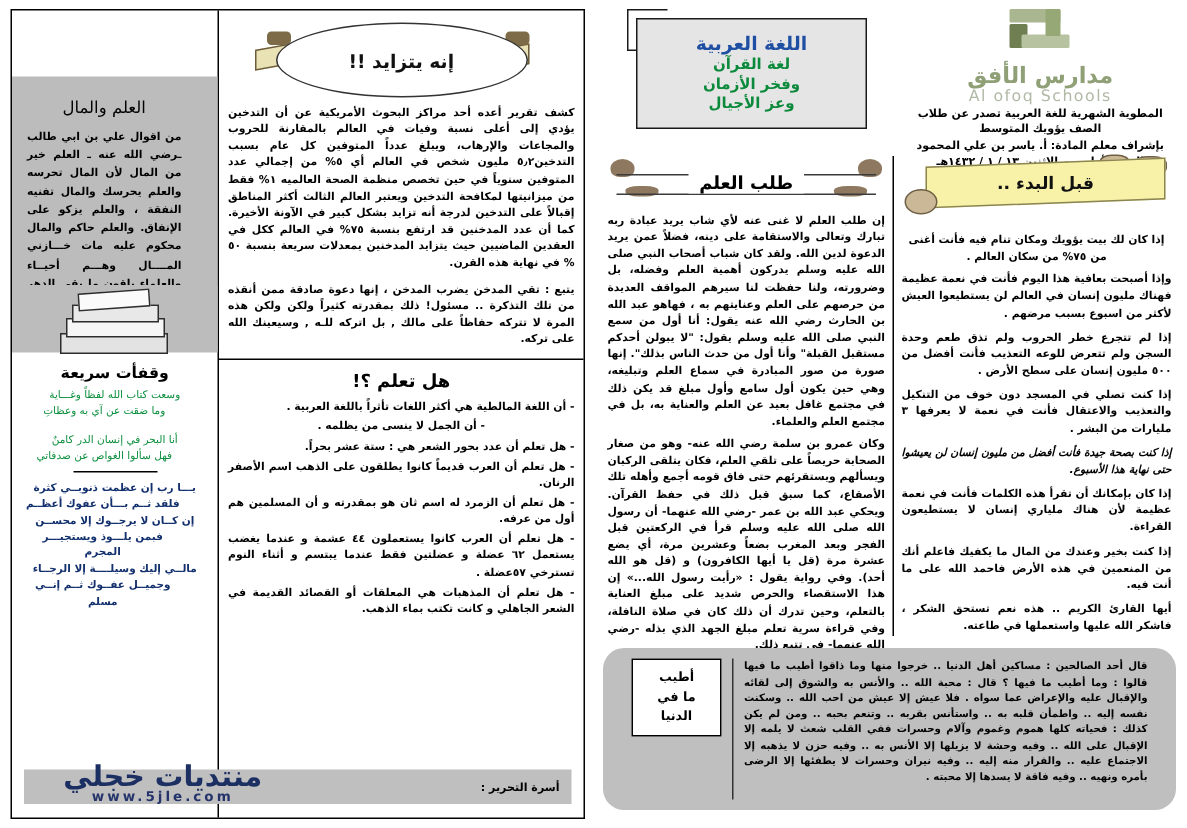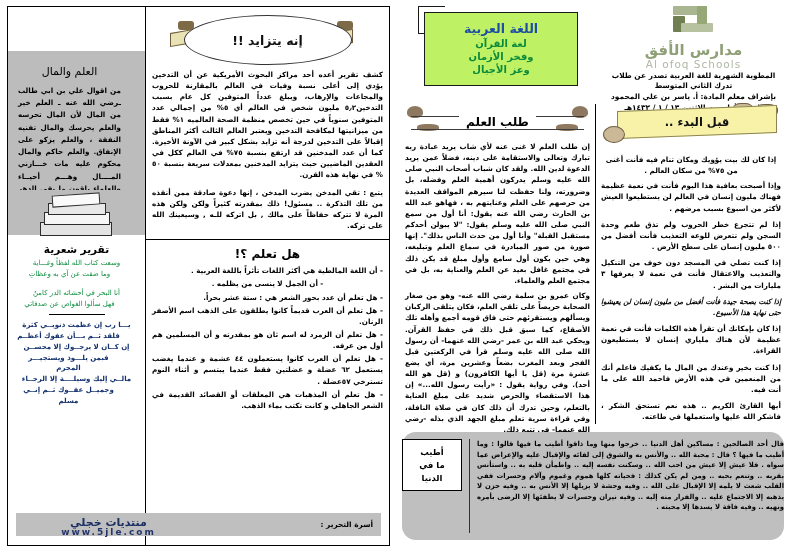--- a/index.html
+++ b/index.html
@@ -11,21 +11,21 @@
   .pg{position:relative;box-sizing:border-box;border:1px solid #000;background:#fff;}
   .pg-left{width:395px;height:552px;border:none;}
   .pg-right{width:396px;height:552px;border:none;}
   .sheet{position:absolute;border:1px solid #000;background:#fff;box-sizing:border-box;}
 
   .ar{direction:rtl;text-align:justify;text-align-last:right;}
   .ctr{text-align:center;text-align-last:center;}
 
   
   .title-box{position:absolute;left:28px;top:12px;width:152px;height:72px;
-             border:1px solid #1a1a1a;background:#bef264;z-index:4;
+             border:1px solid #1a1a1a;background:#e5e5e5;z-index:4;
              display:flex;flex-direction:column;align-items:center;justify-content:center;}
   .title-tab{position:absolute;left:22px;top:6px;width:26px;height:26px;
              border:1px solid #1a1a1a;border-right:none;background:#fff;z-index:3;}
   .t-main{color:#1f4fa3;font-weight:bold;font-size:12.5px;line-height:1.15;}
   .t-sub{color:#0c8a3c;font-weight:bold;font-size:10px;line-height:1.3;}
 
   .logo-wrap{position:absolute;left:210px;top:6px;width:175px;text-align:center;}
   .logo-mark{margin:0 auto 1px auto;width:46px;height:36px;position:relative;}
   .logo-mark i{position:absolute;display:block;background:#8a9b6e;border-radius:1px;}
   .logo-mark i.a{left:2px;top:0;width:34px;height:9px;background:#a9b68f;}
@@ -93,21 +93,21 @@
   .books{position:relative;width:78px;height:48px;}
   .books i{position:absolute;display:block;border:1.3px solid #2d2d2d;background:#f2f2f2;}
   .books i.b1{left:2px;top:32px;width:70px;height:12px;background:#e3e3e3;}
   .books i.b2{left:6px;top:22px;width:64px;height:11px;background:#f6f6f6;}
   .books i.b3{left:10px;top:13px;width:56px;height:10px;background:#e8e8e8;}
   .books i.b4{left:14px;top:4px;width:46px;height:10px;background:#fafafa;transform:rotate(-4deg);}
 
   
   .wm{position:absolute;left:8px;bottom:8px;width:185px;text-align:center;
       font-weight:bold;color:#1c2f63;line-height:1;}
-  .wm .w1{font-size:11px;letter-spacing:-.5px;}
+  .wm .w1{font-size:19px;letter-spacing:-.5px;}
   .wm .w2{font-size:9px;color:#24346b;letter-spacing:2px;}
 
   .footer-tbl{display:flex;width:100%;}
   .footer-tbl > div{flex:1;background:#bfbfbf;padding:6px 8px;font-size:7.4px;
                     font-weight:bold;line-height:1.5;}
   .footer-tbl > div + div{border-right:1px solid #fff;}
 </style>
 </head>
 <body>
 
@@ -125,21 +125,21 @@
 
     <div class="logo-wrap">
       <div class="logo-mark">
         <i class="a"></i>
           <i class="b"></i>
           <i class="c"></i>
           <i class="d"></i>
       </div>
       <div class="logo-name">مدارس الأفق</div>
       <div class="logo-en">Al ofoq Schools</div>
-      <div class="mast-line">المطوية الشهرية للغة العربية  تصدر عن  طلاب تدرك الثاني المتوسط</div>
+      <div class="mast-line">المطوية الشهرية للغة العربية  تصدر عن  طلاب الصف يؤويك المتوسط</div>
       <div class="mast-line">بإشراف معلم المادة: أ. ياسر بن علي المحمود</div>
       <div class="mast-line u">العدد الأول يوم الاثنين  ١٣ / ١ / ١٤٣٢هـ</div>
     </div>
 
     <div style="position:absolute;left:4px;top:104px;width:386px;height:320px;display:flex;">
 
       <div style="width:190px;padding:0 5px;box-sizing:border-box;">
         <div class="scroll">
           <div class="roll r2"></div>
           <div class="roll r3"></div>
@@ -169,21 +169,21 @@
           <div class="bar"></div>
           <div class="lw">
             <span>طلب العلم</span>
           </div>
         </div>
         <p class="bt ar" style="margin:0 0 4px 0;">إن طلب العلم لا غنى عنه لأي شاب يريد عبادة ربه تبارك وتعالى والاستقامة على دينه، فضلاً عمن يريد الدعوة لدين الله.  ولقد كان شباب أصحاب النبي صلى الله عليه  وسلم يدركون أهمية العلم وفضله، بل وضرورته، ولنا حفظت لنا سيرهم المواقف العديدة من حرصهم على العلم وعنايتهم به ، فهاهو  عبد الله بن الحارث رضي الله عنه يقول: أنا أول من سمع النبي صلى الله عليه وسلم يقول: "لا يبولن أحدكم مستقبل القبلة" وأنا أول من حدث الناس بذلك". إنها صورة من صور المبادرة في سماع العلم وتبليغه، وهي حين يكون أول سامع وأول مبلغ قد يكن ذلك في مجتمع غافل بعيد عن  العلم والعناية به، بل في مجتمع العلم والعلماء.</p>
         <p class="bt ar" style="margin:0;">وكان عمرو بن سلمة رضي الله عنه- وهو من صغار الصحابة حريصاً على تلقي العلم، فكان يتلقى الركبان ويسألهم ويستقرئهم حتى فاق قومه أجمع وأهله تلك الأصقاع، كما سبق قبل ذلك في حفظ القرآن. ويحكي عبد الله بن عمر -رضي الله عنهما- أن رسول الله صلى الله عليه وسلم قرأ في الركعتين قبل الفجر وبعد المغرب بضعاً وعشرين مرة، أي يضع عشرة مرة (قل  يا أيها الكافرون) و (قل هو الله أحد). وفي رواية يقول : «رأيت رسول الله...» إن هذا الاستقصاء والحرص شديد على مبلغ العناية بالتعلم، وحين تدرك أن ذلك كان في صلاة النافلة، وفي قراءة سرية تعلم مبلغ الجهد الذي بذله -رضي الله عنهما- في تتبع ذلك.</p>
       </div>
     </div>
 
-    <div class="gray-r" style="position:absolute;left:6px;top:432px;width:382px;height:108px;box-sizing:border-box;padding:7px 0;display:flex;gap:7px;align-items:flex-start;">
+    <div class="gray-r" style="position:absolute;left:6px;top:432px;width:382px;height:108px;box-sizing:border-box;padding:7px 19px;display:flex;gap:7px;align-items:flex-start;">
       <div style="flex:1;">
         <p class="bt sm ar" style="margin:0;">قال أحد الصالحين : مساكين أهل الدنيا ..  خرجوا منها وما ذاقوا أطيب ما فيها قالوا : وما أطيب ما فيها ؟  قال : محبة الله ..  والأنس به والشوق إلى لقائه والإقبال عليه والإعراض عما سواه . فلا عيش إلا عيش من احب الله ..  وسكنت نفسه إليه ..  واطمأن قلبه به ..  واستأنس بقربه ..  وتنعم بحبه ..  ومن لم يكن كذلك : فحياته كلها هموم وغموم وآلام وحسرات ففي القلب شعث لا يلمه إلا الإقبال على الله ..  وفيه وحشة لا يزيلها إلا الأنس به ..  وفيه حزن لا يذهبه إلا الاجتماع عليه ..  والفرار منه إليه ..  وفيه نيران وحسرات لا يطفئها إلا الرضى بأمره ونهيه ..  وفيه فاقة لا يسدها إلا محبته .</p>
       </div>
       <div style="width:0;align-self:stretch;border-right:1px solid #333;"></div>
       <div style="width:54px;border:1px solid #000;background:#fff;text-align:center;padding:6px 2px;font-size:8.5px;font-weight:bold;line-height:1.5;">
         <div>أطيب</div>
         <div>ما في</div>
         <div>الدنيا</div>
       </div>
     </div>
@@ -235,25 +235,25 @@
           <div class="gray" style="position:absolute;left:0;right:0;top:183px;height:45px;">
             <div class="books" style="margin:0 auto;">
               <i class="b1"></i>
                 <i class="b2"></i>
                 <i class="b3"></i>
                 <i class="b4"></i>
             </div>
           </div>
 
           <div style="position:absolute;left:0;right:0;top:232px;bottom:60px;box-sizing:border-box;padding:4px 7px;text-align:center;">
-            <div style="font-size:10.5px;font-weight:bold;margin-bottom:3px;">تقرير شعرية</div>
+            <div style="font-size:10.5px;font-weight:bold;margin-bottom:3px;">وقفأت سريعة</div>
             <div class="poem-g">وسعت كتاب الله لفظاً وغـــاية</div>
             <div class="poem-g" style="padding-right:14px;">وما ضقت عن آي به وعظاتِ</div>
             <div style="height:9px;"></div>
-            <div class="poem-g">أنا البحر في أحشائه الدر كامنٌ</div>
+            <div class="poem-g">أنا البحر في إنسان الدر كامنٌ</div>
             <div class="poem-g" style="padding-right:14px;">فهل سألوا الغواص عن صدفاتي</div>
             <div class="hr-short"></div>
             <div class="poem-b">يـــا رب إن عظمت ذنوبــي كثرة</div>
             <div class="poem-b" style="padding-right:16px;">فلقد ثــم بـــأن عفوك أعظــم</div>
             <div class="poem-b">إن كــان لا يرجــوك إلا محســن</div>
             <div class="poem-b" style="padding-right:16px;">فبمن  يلـــوذ ويستجيـــر المجرم</div>
             <div class="poem-b">مالــي إليك وسيلــــة إلا الرجــاء</div>
             <div class="poem-b" style="padding-right:16px;">وجميــل عفــوك ثــم إنــي مسلم</div>
           </div>
         </div>

